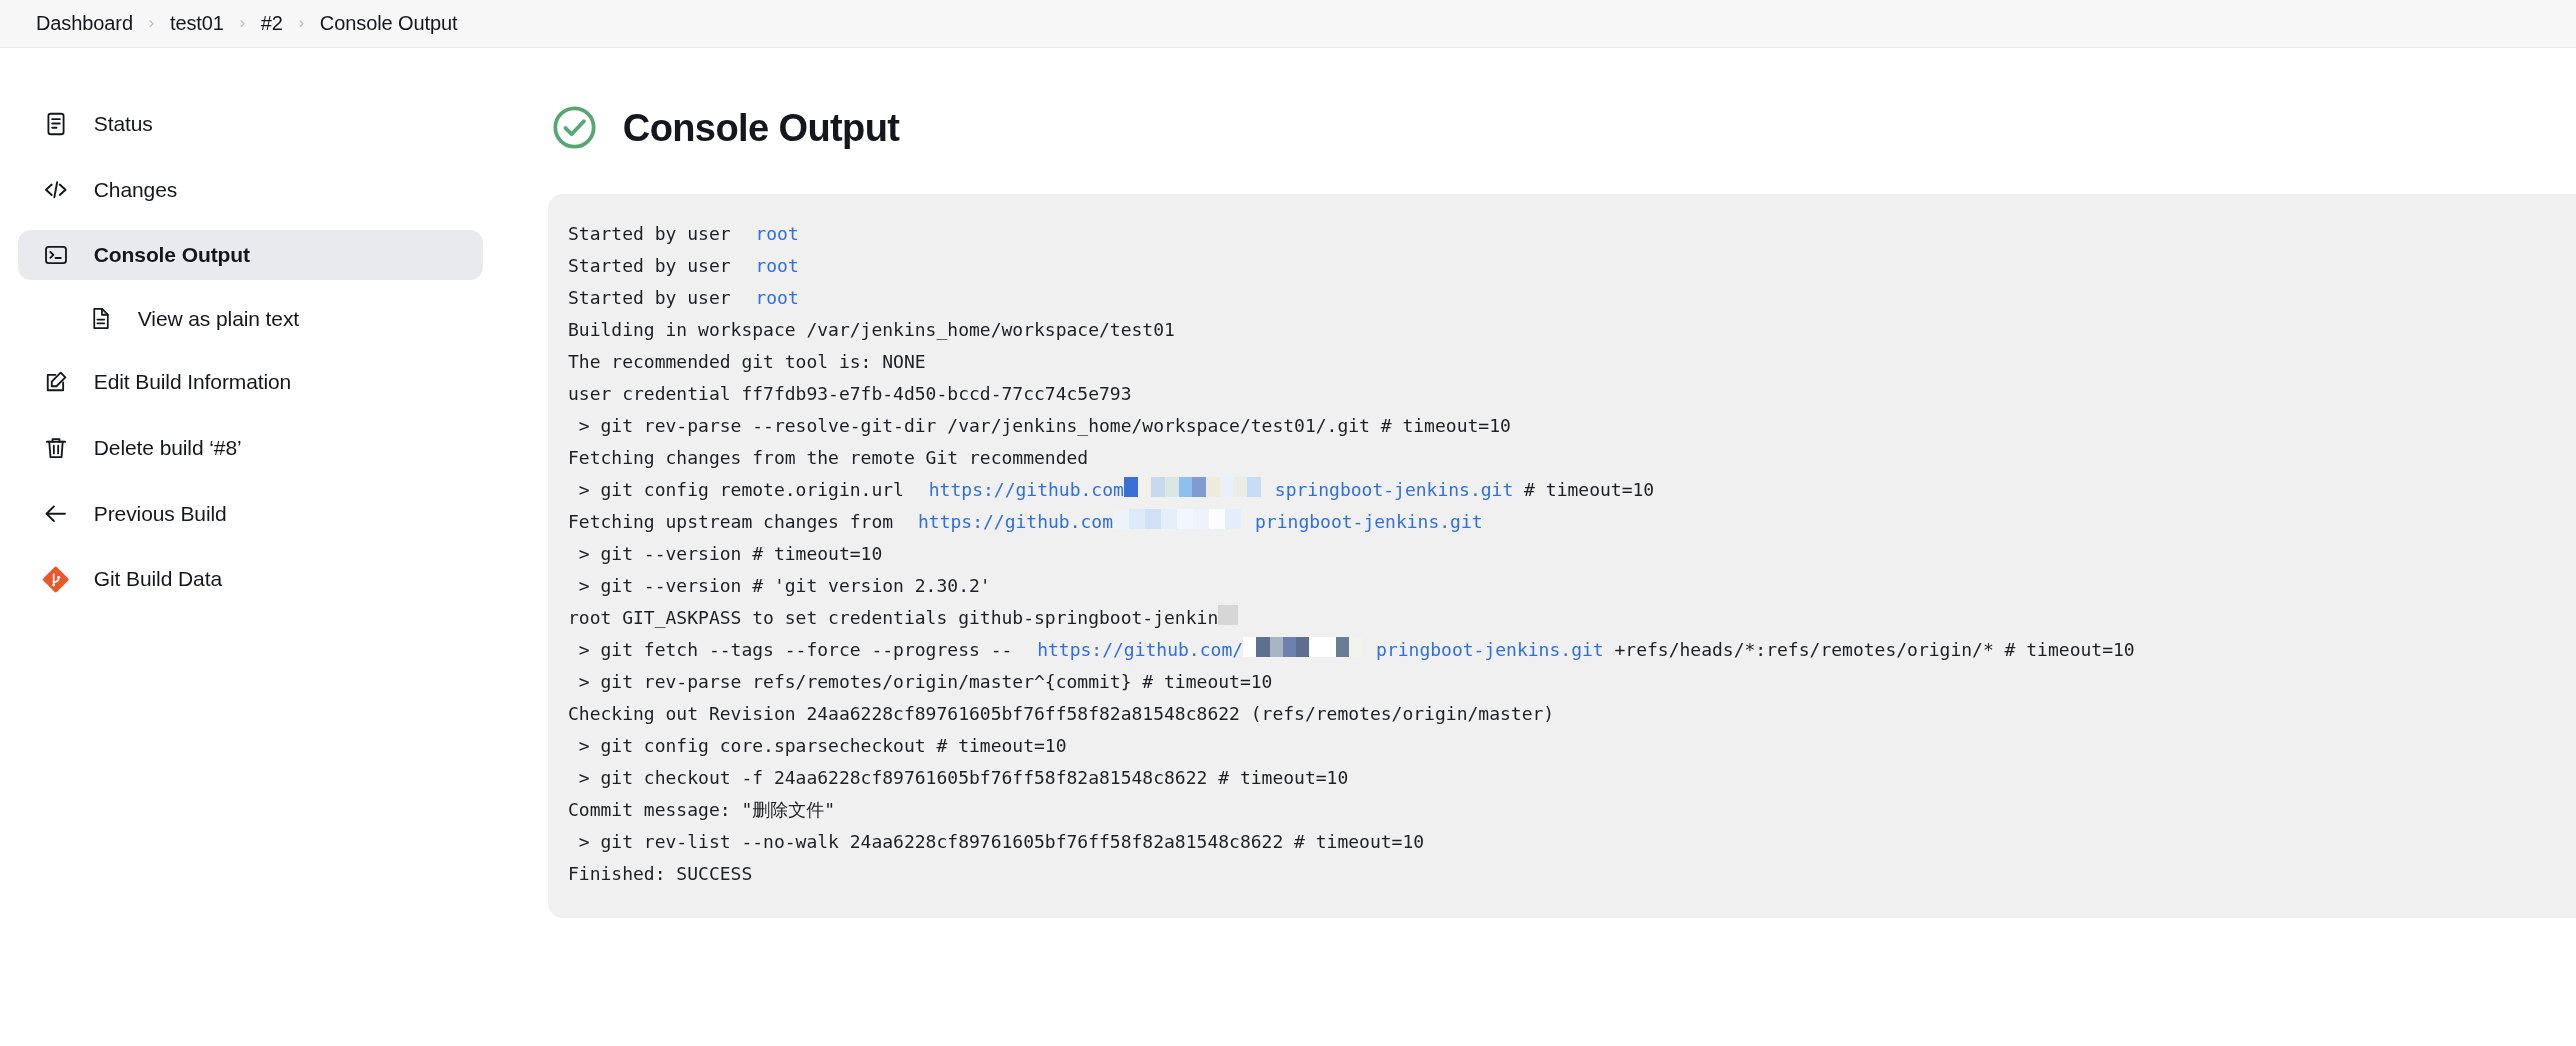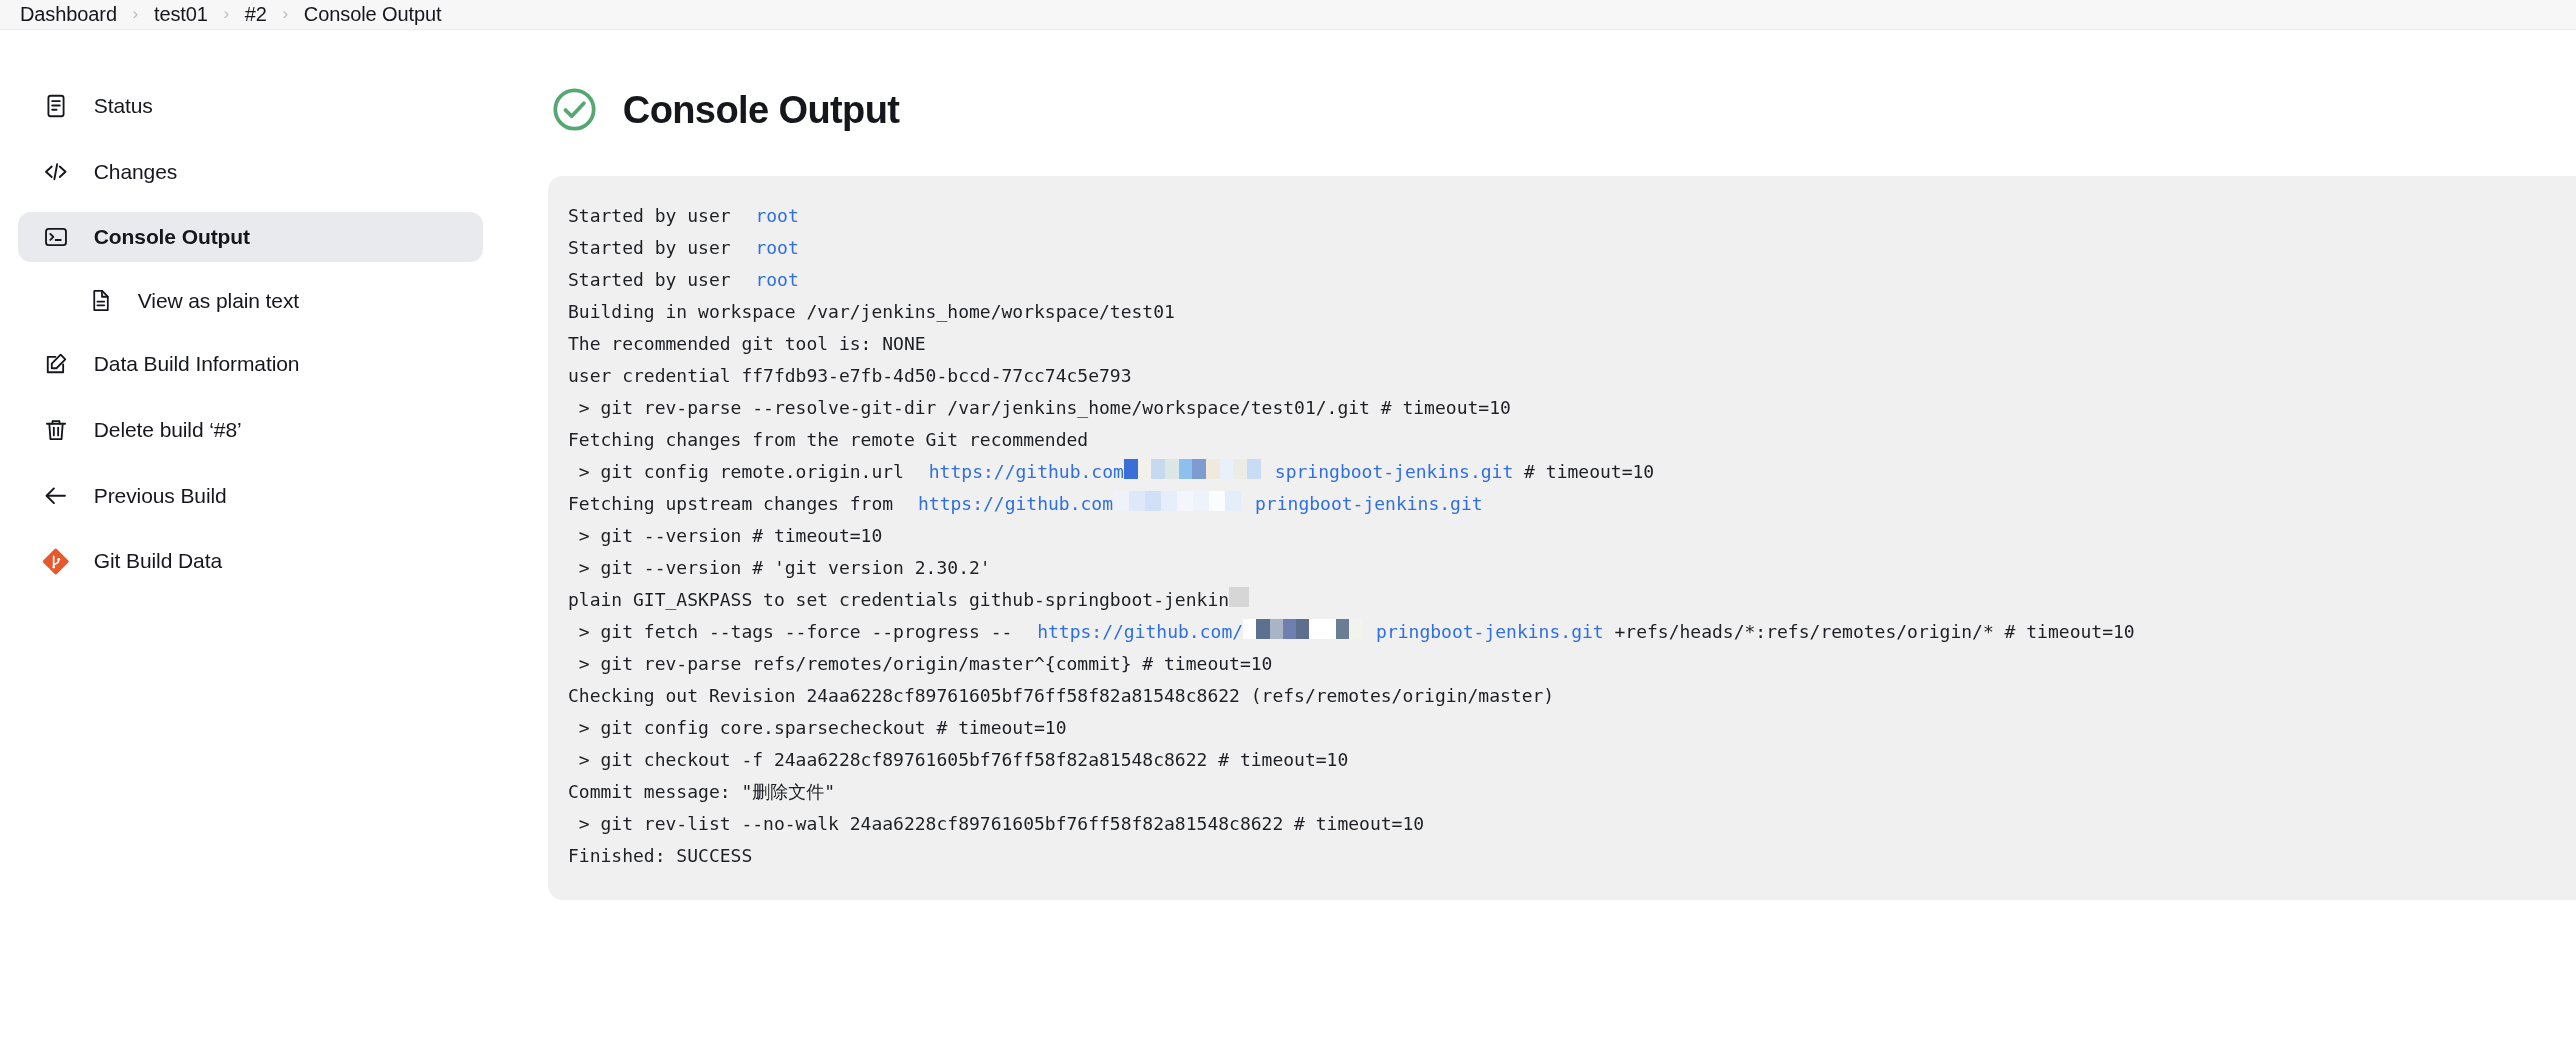--- a/index.html
+++ b/index.html
@@ -7,26 +7,26 @@
   html, body {
     width: 2576px;
     height: 1046px;
     background: #ffffff;
     font-family: "Liberation Sans", sans-serif;
     overflow: hidden;
   }
 
   
   .breadcrumb-bar {
-    height: 30px;
+    height: 48px;
     background: #f7f7f8;
     border-bottom: 0.9px solid #ebebed;
     display: flex;
     align-items: center;
-    padding-left: 20px;
+    padding-left: 36px;
     gap: 0px;
   }
   .crumb {
     font-size: 20px;
     color: #16171c;
     letter-spacing: -0.1px;
     white-space: nowrap;
     text-decoration: none;
   }
   .crumb-sep {
@@ -196,21 +196,21 @@
       <span class="side-label">View as plain text</span>
     </div>
 
     <div class="side-item">
       <span class="ico">
         <svg width="26" height="26" viewBox="0 0 24 24" fill="none" stroke="#16171c" stroke-width="1.7" stroke-linecap="round" stroke-linejoin="round">
           <path d="M18.6 12.5v7.1H4.4V5.4h7.1"></path>
           <path d="M16.3 3.4l4.3 4.3-8.2 8.2H8.1v-4.3z"></path>
         </svg>
       </span>
-      <span class="side-label">Data Build Information</span>
+      <span class="side-label">Edit Build Information</span>
     </div>
 
     <div class="side-item">
       <span class="ico">
         <svg width="26" height="26" viewBox="0 0 24 24" fill="none" stroke="#16171c" stroke-width="1.7" stroke-linecap="round" stroke-linejoin="round">
           <line x1="3.6" y1="6.2" x2="20.4" y2="6.2"></line>
           <path d="M8.8 6.2V3.8h6.4v2.4"></path>
           <path d="M5.8 6.2l1.1 14.2h10.2l1.1-14.2"></path>
           <line x1="10" y1="9.8" x2="10" y2="17"></line>
           <line x1="14" y1="9.8" x2="14" y2="17"></line>
@@ -264,21 +264,21 @@
         <div class="cline"><span>Started by user </span><span class="lnk">root</span></div>
         <div class="cline"><span>Building in workspace /var/jenkins_home/workspace/test01</span></div>
         <div class="cline"><span>The recommended git tool is: NONE</span></div>
         <div class="cline"><span>user credential ff7fdb93-e7fb-4d50-bccd-77cc74c5e793</span></div>
         <div class="cline"><span> &gt; git rev-parse --resolve-git-dir /var/jenkins_home/workspace/test01/.git # timeout=10</span></div>
         <div class="cline"><span>Fetching changes from the remote Git recommended</span></div>
         <div class="cline"><span> &gt; git config remote.origin.url </span><span class="lnk">https://github.com</span><span class="redact" style="width: 137px;"><i style="width: 10%; background: rgb(58, 111, 216);"></i><i style="width: 10%; background: rgb(244, 241, 234);"></i><i style="width: 10%; background: rgb(199, 217, 239);"></i><i style="width: 10%; background: rgb(220, 231, 229);"></i><i style="width: 10%; background: rgb(141, 192, 239);"></i><i style="width: 10%; background: rgb(126, 155, 210);"></i><i style="width: 10%; background: rgb(239, 234, 219);"></i><i style="width: 10%; background: rgb(232, 240, 251);"></i><i style="width: 10%; background: rgb(236, 236, 230);"></i><i style="width: 10%; background: rgb(201, 220, 246);"></i></span><span class="lnk">springboot-jenkins.git</span><span> # timeout=10</span></div>
         <div class="cline"><span>Fetching upstream changes from </span><span class="lnk">https://github.com</span><span class="redact" style="width: 128px;"><i style="width: 12.5%; background: rgb(238, 242, 250);"></i><i style="width: 12.5%; background: rgb(221, 232, 248);"></i><i style="width: 12.5%; background: rgb(207, 224, 247);"></i><i style="width: 12.5%; background: rgb(231, 238, 251);"></i><i style="width: 12.5%; background: rgb(243, 246, 252);"></i><i style="width: 12.5%; background: rgb(238, 243, 251);"></i><i style="width: 12.5%; background: rgb(251, 252, 254);"></i><i style="width: 12.5%; background: rgb(228, 237, 250);"></i></span><span class="lnk">pringboot-jenkins.git</span></div>
         <div class="cline"><span> &gt; git --version # timeout=10</span></div>
         <div class="cline"><span> &gt; git --version # 'git version 2.30.2'</span></div>
-        <div class="cline"><span>plain GIT_ASKPASS to set credentials github-springboot-jenkin</span><span class="redact" style="width: 20px;"><i style="width: 100%; background: rgb(214, 214, 214);"></i></span></div>
+        <div class="cline"><span>root GIT_ASKPASS to set credentials github-springboot-jenkin</span><span class="redact" style="width: 20px;"><i style="width: 100%; background: rgb(214, 214, 214);"></i></span></div>
         <div class="cline"><span> &gt; git fetch --tags --force --progress -- </span><span class="lnk">https://github.com/</span><span class="redact" style="width: 119px;"><i style="width: 11.1111%; background: rgb(255, 255, 255);"></i><i style="width: 11.1111%; background: rgb(92, 113, 144);"></i><i style="width: 11.1111%; background: rgb(169, 180, 198);"></i><i style="width: 11.1111%; background: rgb(110, 127, 176);"></i><i style="width: 11.1111%; background: rgb(93, 110, 142);"></i><i style="width: 11.1111%; background: rgb(255, 255, 255);"></i><i style="width: 11.1111%; background: rgb(255, 255, 255);"></i><i style="width: 11.1111%; background: rgb(107, 125, 148);"></i><i style="width: 11.1111%; background: rgb(243, 243, 238);"></i></span><span class="lnk">pringboot-jenkins.git</span><span> +refs/heads/*:refs/remotes/origin/* # timeout=10</span></div>
         <div class="cline"><span> &gt; git rev-parse refs/remotes/origin/master^{commit} # timeout=10</span></div>
         <div class="cline"><span>Checking out Revision 24aa6228cf89761605bf76ff58f82a81548c8622 (refs/remotes/origin/master)</span></div>
         <div class="cline"><span> &gt; git config core.sparsecheckout # timeout=10</span></div>
         <div class="cline"><span> &gt; git checkout -f 24aa6228cf89761605bf76ff58f82a81548c8622 # timeout=10</span></div>
         <div class="cline"><span>Commit message: "删除文件"</span></div>
         <div class="cline"><span> &gt; git rev-list --no-walk 24aa6228cf89761605bf76ff58f82a81548c8622 # timeout=10</span></div>
         <div class="cline"><span>Finished: SUCCESS</span></div>
       </section>
 

